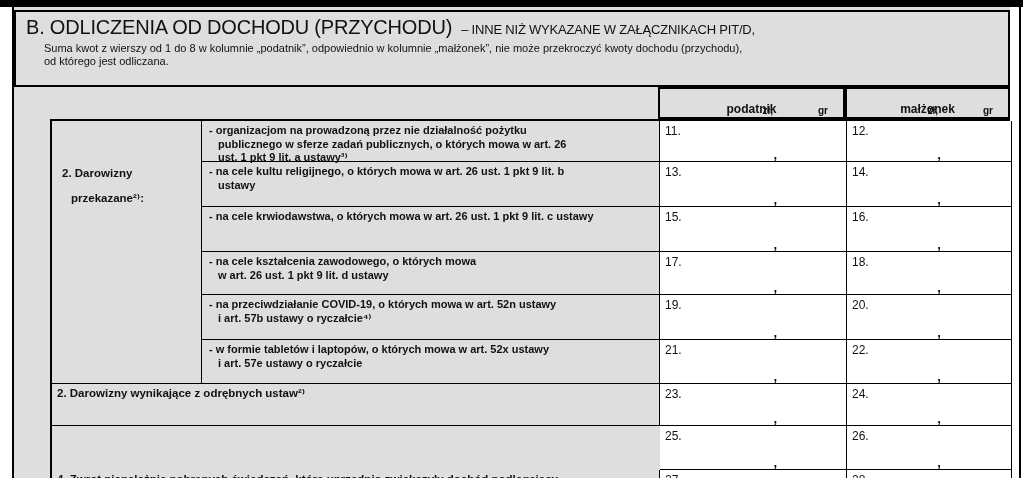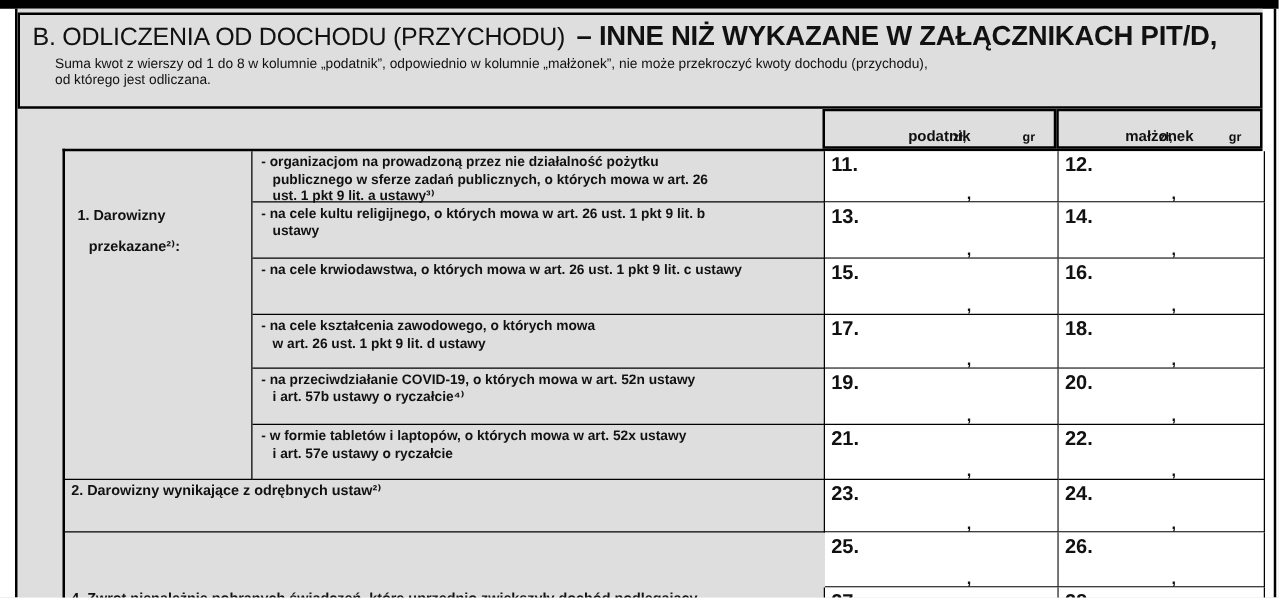--- a/index.html
+++ b/index.html
@@ -15,21 +15,21 @@
   .top-bar{left:0;top:0;width:1023px;height:7px;background:var(--border);}
   .page-border-left{left:12px;top:7px;width:2px;height:471px;background:var(--border);}
   .page-border-right{left:1019px;top:7px;width:2px;height:471px;background:var(--border);}
   .page-bg{left:14px;top:7px;width:996px;height:471px;background:var(--page-bg);}
 
   
   .header-box{left:14px;top:10px;width:996px;height:77px;border:2px solid var(--border);
     background:var(--page-bg); padding:3px 6px 0 10px;}
   .title-line1{display:flex;align-items:baseline;gap:9px;white-space:nowrap;margin-top:1px;}
   .title-b{font-size:20px;font-weight:normal;letter-spacing:-0.2px;}
-  .title-rest{font-size:22px;font-weight:bold;letter-spacing:-0.2px;}
+  .title-rest{font-size:13px;font-weight:normal;letter-spacing:-0.2px;}
   .title-line2{margin-left:33px;font-size:18px;font-weight:bold;letter-spacing:-0.2px;margin-top:1px;white-space:nowrap;}
   .header-note{margin-left:18px;font-size:11px;line-height:13px;margin-top:3px;white-space:pre-line;}
 
   
   .colhead{top:87px;height:32px;border:2px solid var(--border);background:var(--page-bg);}
   .colhead.taxpayer{left:658px;width:187px;}
   .colhead.spouse{left:845px;width:165px;}
   .colhead-label{text-align:center;font-weight:bold;font-size:12px;padding-top:13px;}
   .unit{position:absolute;bottom:1px;font-size:10px;font-weight:bold;}
   .unit.zl{right:70px;}
@@ -39,21 +39,21 @@
   .form-table{left:50px;top:119px;width:960px;display:grid;
     grid-template-columns:150px 458px 187px 165px;
     grid-template-rows:41px 45px 45px 43px 45px 44px 42px 44px 60px;
     border-left:2px solid var(--border); border-top:2px solid var(--border);}
   .c{border-right:1.5px solid var(--border); border-bottom:1.5px solid var(--border); position:relative;}
   .lab{font-weight:bold; font-size:11px; line-height:13.5px; white-space:pre-line;}
   .desc{padding:3px 6px 0 16px; text-indent:-9px;}
   .item{padding:3px 8px 0 23px; text-indent:-18px; font-size:11.5px;}
   .sidebar-cell{padding:40px 4px 0 19px; text-indent:-9px; font-size:11.5px; line-height:25px;}
   .num{background:var(--cell-bg);}
-  .cell-no{position:absolute;left:5px;top:3px;font-weight:bold;font-size:16px;}
+  .cell-no{position:absolute;left:5px;top:3px;font-weight:normal;font-size:12px;}
   .comma{position:absolute;bottom:0;font-weight:bold;font-size:13px;line-height:13px;}
   .t-col .comma{left:61%;}
   .s-col .comma{left:55%;}
 </style>
 </head>
 <body>
 
 <div class="abs top-bar"></div>
 <div class="abs page-bg"></div>
 <div class="abs page-border-left"></div>
@@ -74,21 +74,21 @@
   <span class="unit gr">gr</span>
 </div>
 <div class="abs colhead spouse">
   <div class="colhead-label">małżonek</div>
   <span class="unit zl">zł,</span>
   <span class="unit gr">gr</span>
 </div>
 
 <div class="abs form-table">
 
-  <div class="c lab sidebar-cell" style="grid-area:1/1/7/2">1. Darowizny
+  <div class="c lab sidebar-cell" style="grid-area:1/1/7/2">2. Darowizny
 przekazane²⁾:</div>
 
   <div class="c lab desc" style="grid-area:1/2/2/3">- organizacjom na prowadzoną przez nie działalność pożytku
 publicznego w sferze zadań publicznych, o których mowa w art. 26
 ust. 1 pkt 9 lit. a ustawy³⁾</div>
   <div class="c num t-col" style="grid-area:1/3">
     <span class="cell-no">11.</span>
     <span class="comma">,</span>
   </div>
   <div class="c num s-col" style="grid-area:1/4">

